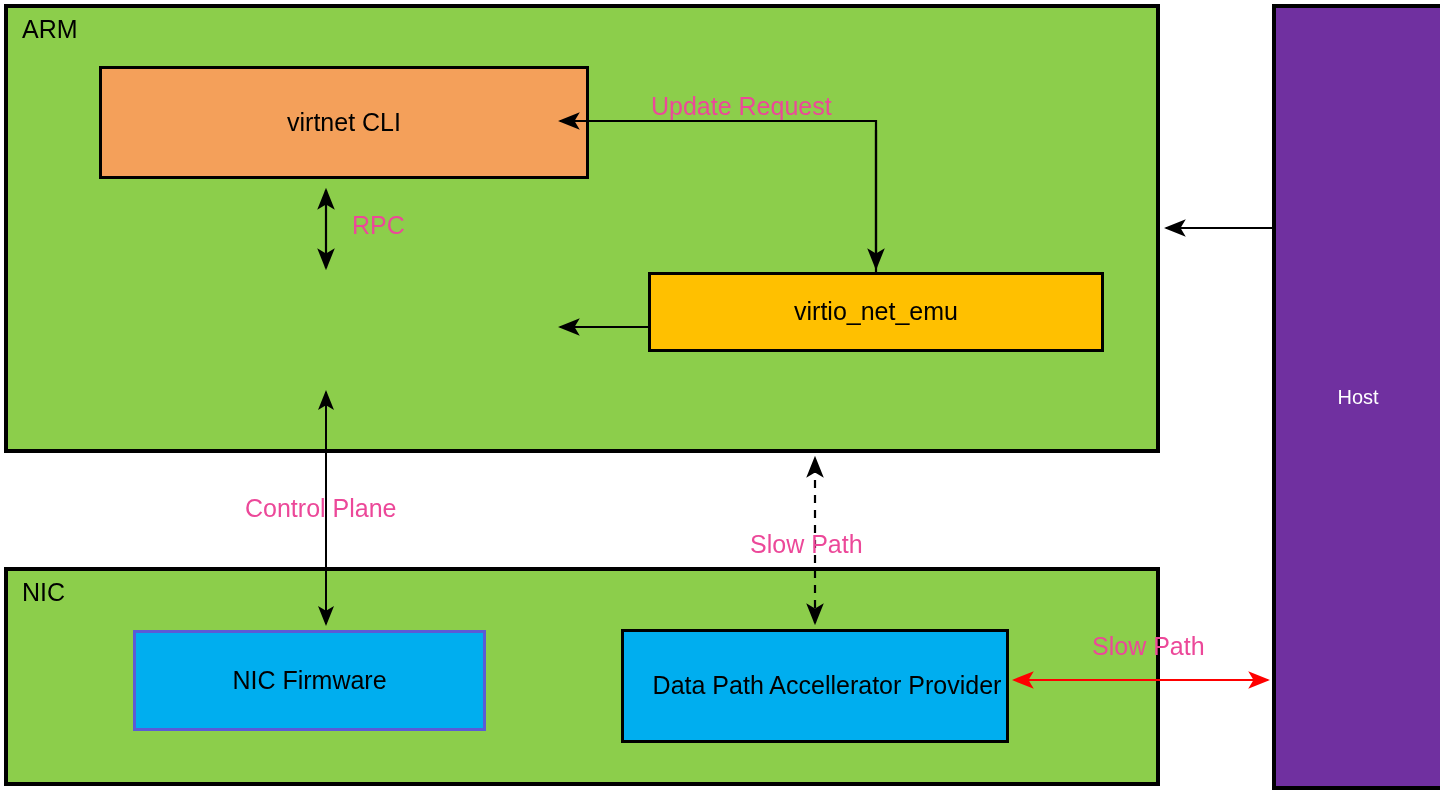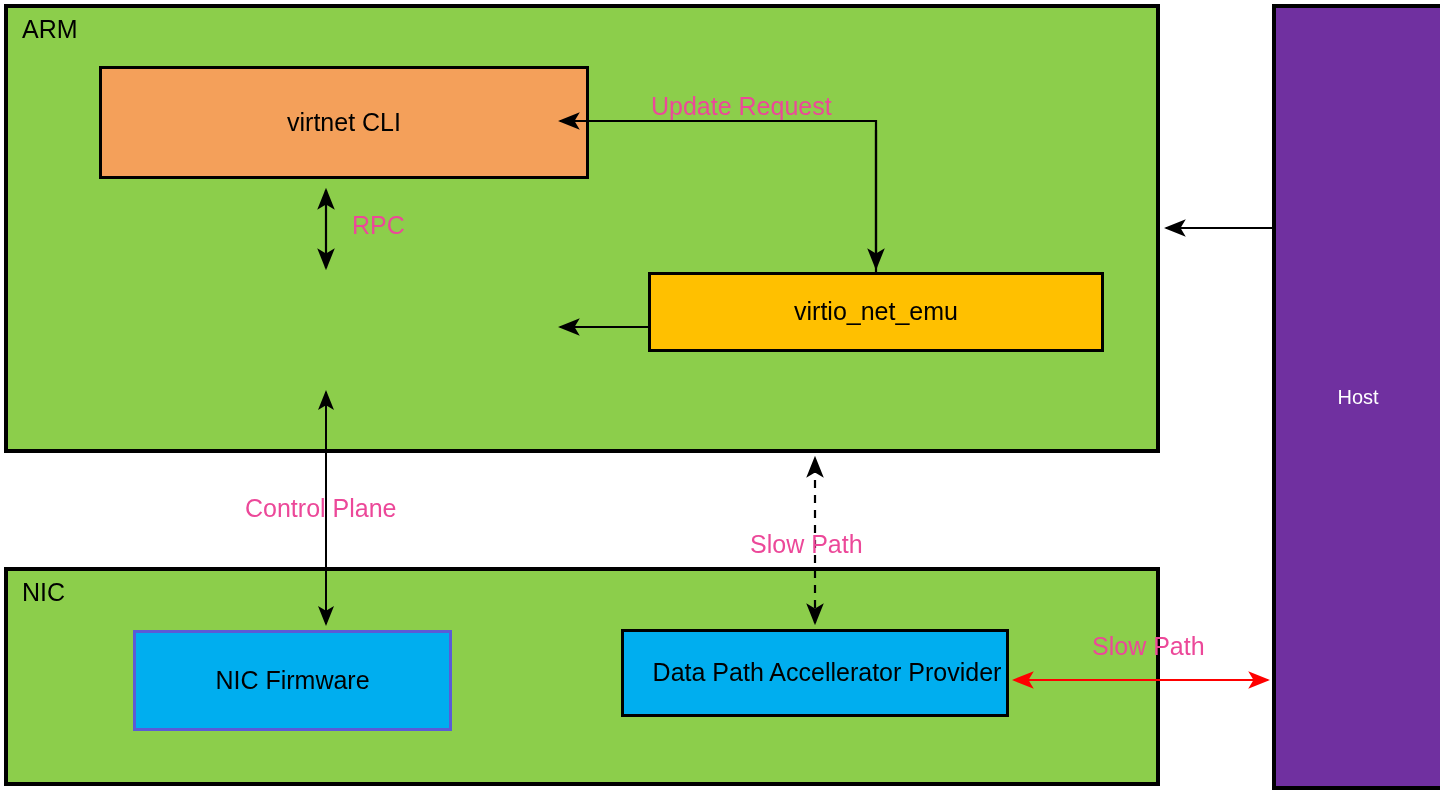--- a/index.html
+++ b/index.html
@@ -114,25 +114,25 @@
     <span class="box-text">virtnet CLI</span>
   </div>
 
 
   <div class="box amber" style="left:648px; top:272px; width:456px; height:80px;">
     <span class="box-text">
       <span>virtio_net_emu</span>
     </span>
   </div>
 
-  <div class="box blue blue-border" style="left:133px; top:630px; width:319px; height:101px;">
+  <div class="box blue blue-border" style="left:133px; top:630px; width:353px; height:101px;">
     <span class="box-text">NIC Firmware</span>
   </div>
 
-  <div class="box blue" style="left:621px; top:629px; width:388px; height:88px;padding-left:24px;">
+  <div class="box blue" style="left:621px; top:629px; width:388px; height:114px;padding-left:24px;">
     <span class="box-text">Data Path Accellerator Provider</span>
   </div>
 
   <svg id="wires" viewBox="0 0 1440 796">
     <defs>
       <marker id="arrow-black" markerWidth="10" markerHeight="10" refX="9" refY="4" orient="auto" markerUnits="strokeWidth">
         <path d="M0,0 L10,4 L0,8 L2.4,4 z" fill="#000000"></path>
       </marker>
       <marker id="arrow-black-start" markerWidth="10" markerHeight="10" refX="1" refY="4" orient="auto" markerUnits="strokeWidth">
         <path d="M10,0 L0,4 L10,8 L7.6,4 z" fill="#000000"></path>

